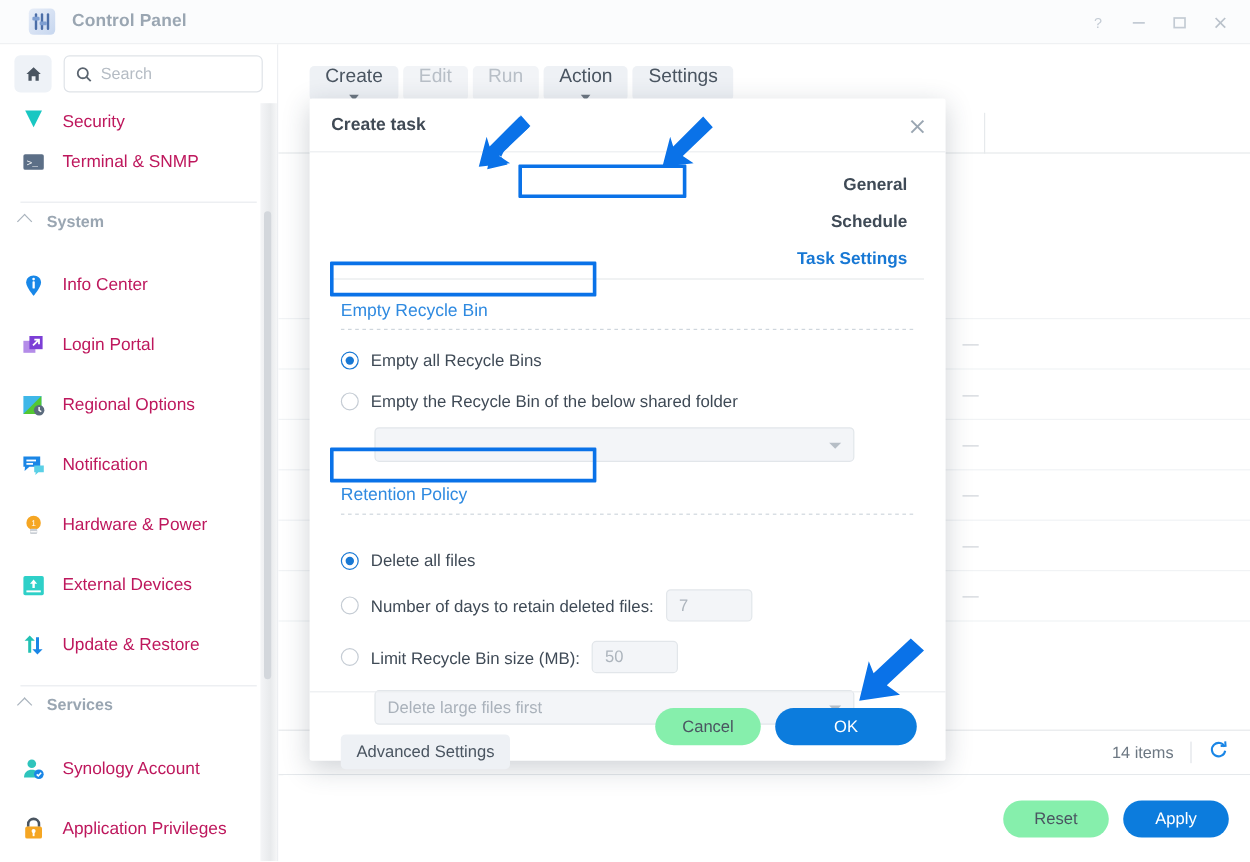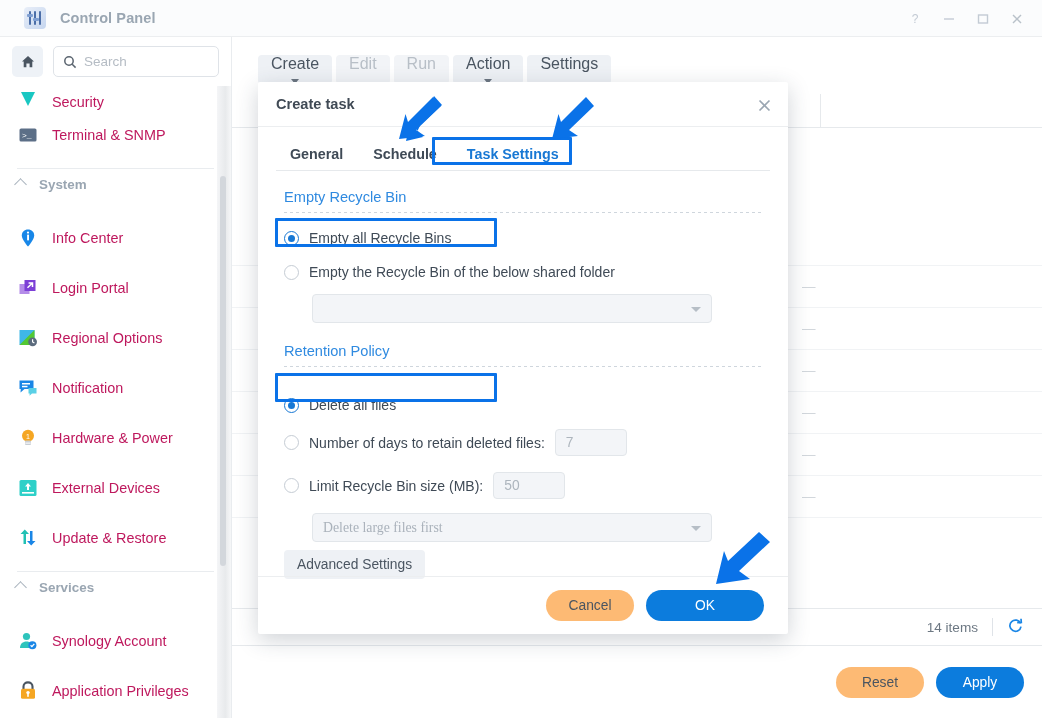--- a/index.html
+++ b/index.html
@@ -171,21 +171,21 @@
   .footbar {
     position: absolute; bottom: 0; left: 4px; width: 810px; height: 72px;
     display: flex; align-items: center; justify-content: flex-end;
     gap: 12px; padding-right: 22px; background:#fff;
   }
   .pill {
     height: 31px; min-width: 88px; padding: 0 22px; border-radius: 16px;
     display: flex; align-items: center; justify-content: center;
     font-size: 13.8px;
   }
-  .pill.grey { background: #fdba74; color: #4a5561; }
+  .pill.grey { background: #86efac; color: #4a5561; }
   .pill.blue { background: #0c7cdd; color: #fff; }
 
   
   .modal-shadow {
     position: absolute; left: 258px; top: 82px;
     width: 530px; height: 552px;
     background: #fff;
     box-shadow: 0 6px 22px rgba(40,55,75,.22);
     border-radius: 2px;
   }
@@ -193,22 +193,22 @@
     height: 45px; display: flex; align-items: center;
     padding: 0 18px; border-bottom: 1px solid #eceef0;
     font-size: 14.6px; font-weight: bold; color: #404a55;
   }
   .modal-close {
     position: absolute; right: 14px; top: 13px;
     width: 20px; height: 20px; color: #9aa6b2; font-size: 16px;
     display:flex;align-items:center;justify-content:center;
   }
   .tabs {
-    display: flex; align-items: flex-end; gap: 10px;
-    padding: 13px 22px 0 22px; position: relative;
+    display: flex; align-items: flex-end; gap: 0px;
+    padding: 13px 22px 0 22px; position: relative; flex-direction: column;
   }
   .tab {
     font-size: 14.3px; font-weight: bold; color: #3f4a56;
     padding: 6px 10px 9px 10px;
   }
   .tab.active { color: #1878d4; }
   .tabs-rule {
     position: absolute; left: 18px; right: 18px; bottom: 0;
     height: 1px; background: #e6e9ec;
   }
@@ -231,21 +231,20 @@
   .radio.on::after {
     content: ""; position: absolute; left: 3px; top: 3px;
     width: 7px; height: 7px; border-radius: 50%; background: #1878d4;
   }
   .opt-label { font-size: 14px; color: #3f4a56; }
   .select {
     height: 29px; border: 1px solid #e2e6ea; border-radius: 4px;
     background: #f3f5f8; display: flex; align-items: center;
     padding: 0 10px; color: #aab2bb; font-size: 13.8px;
     position: relative;
-    font-family: Liberation Serif, serif;
   }
   .select .cv {
     position: absolute; right: 10px; top: 12px;
     width: 0; height: 0; border-left: 5px solid transparent;
     border-right: 5px solid transparent; border-top: 5px solid #b6bec6;
   }
   .numbox {
     height: 27px; width: 72px; border: 1px solid #e2e6ea; border-radius: 4px;
     background: #f3f5f8; display: flex; align-items: center;
     padding: 0 10px; color: #adb5bd; font-size: 13.8px;

